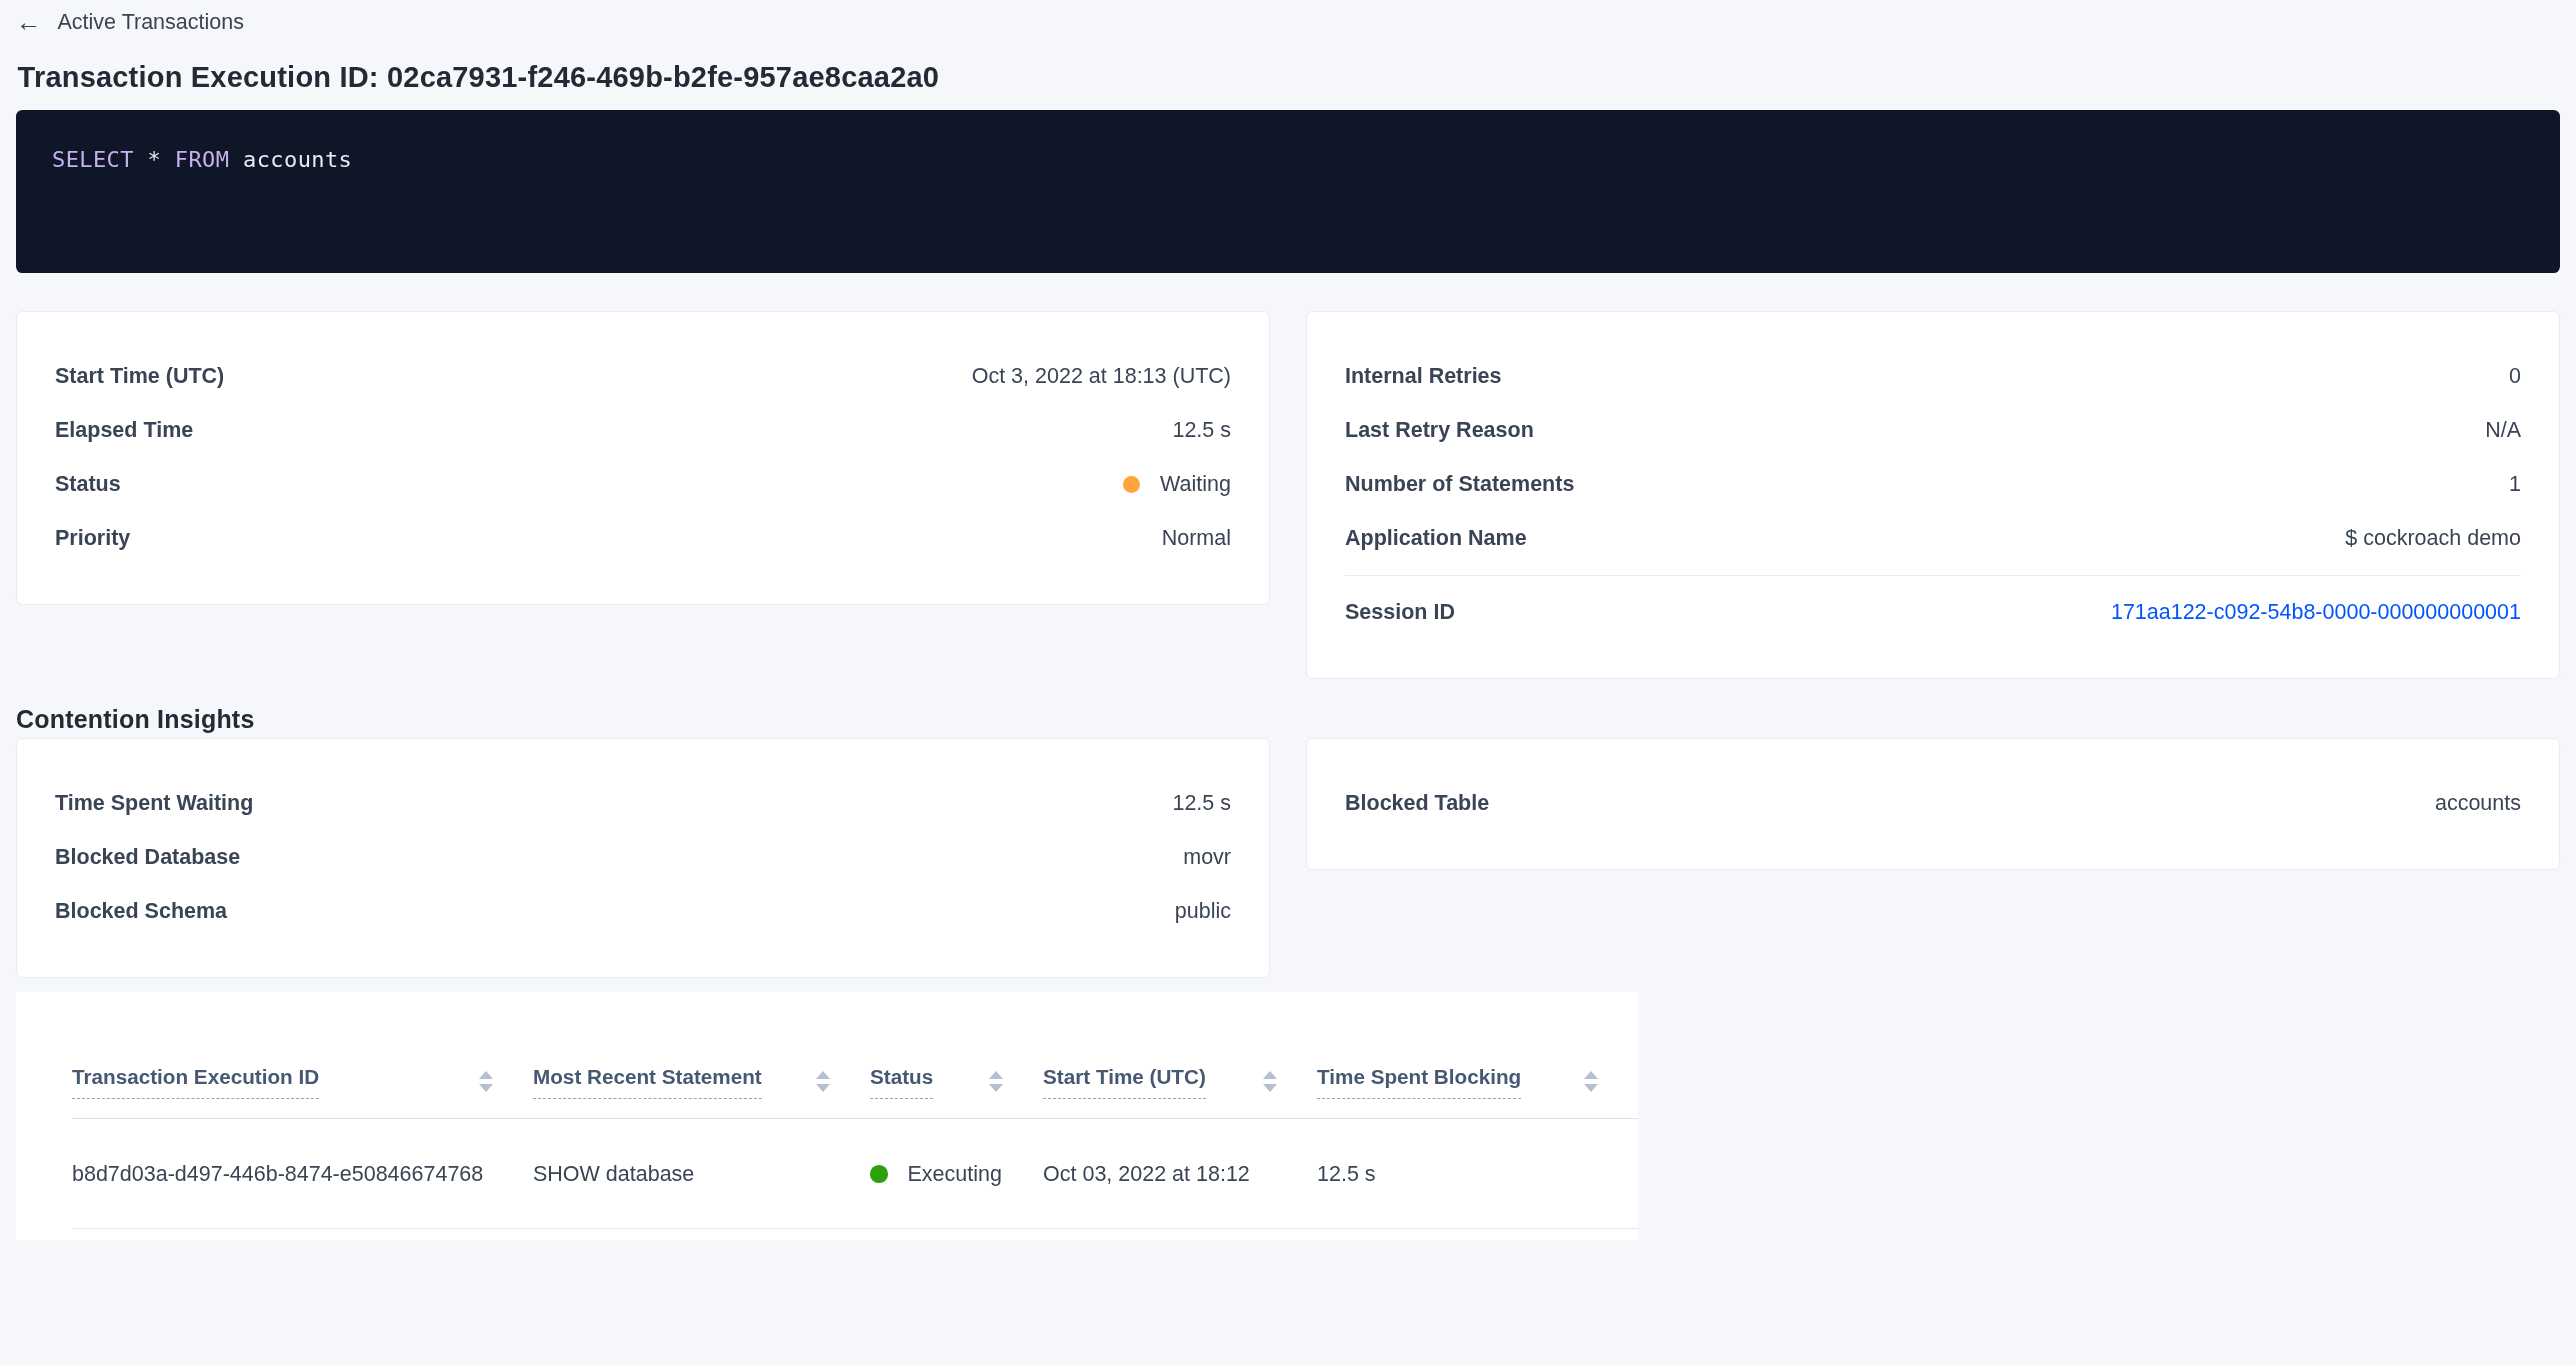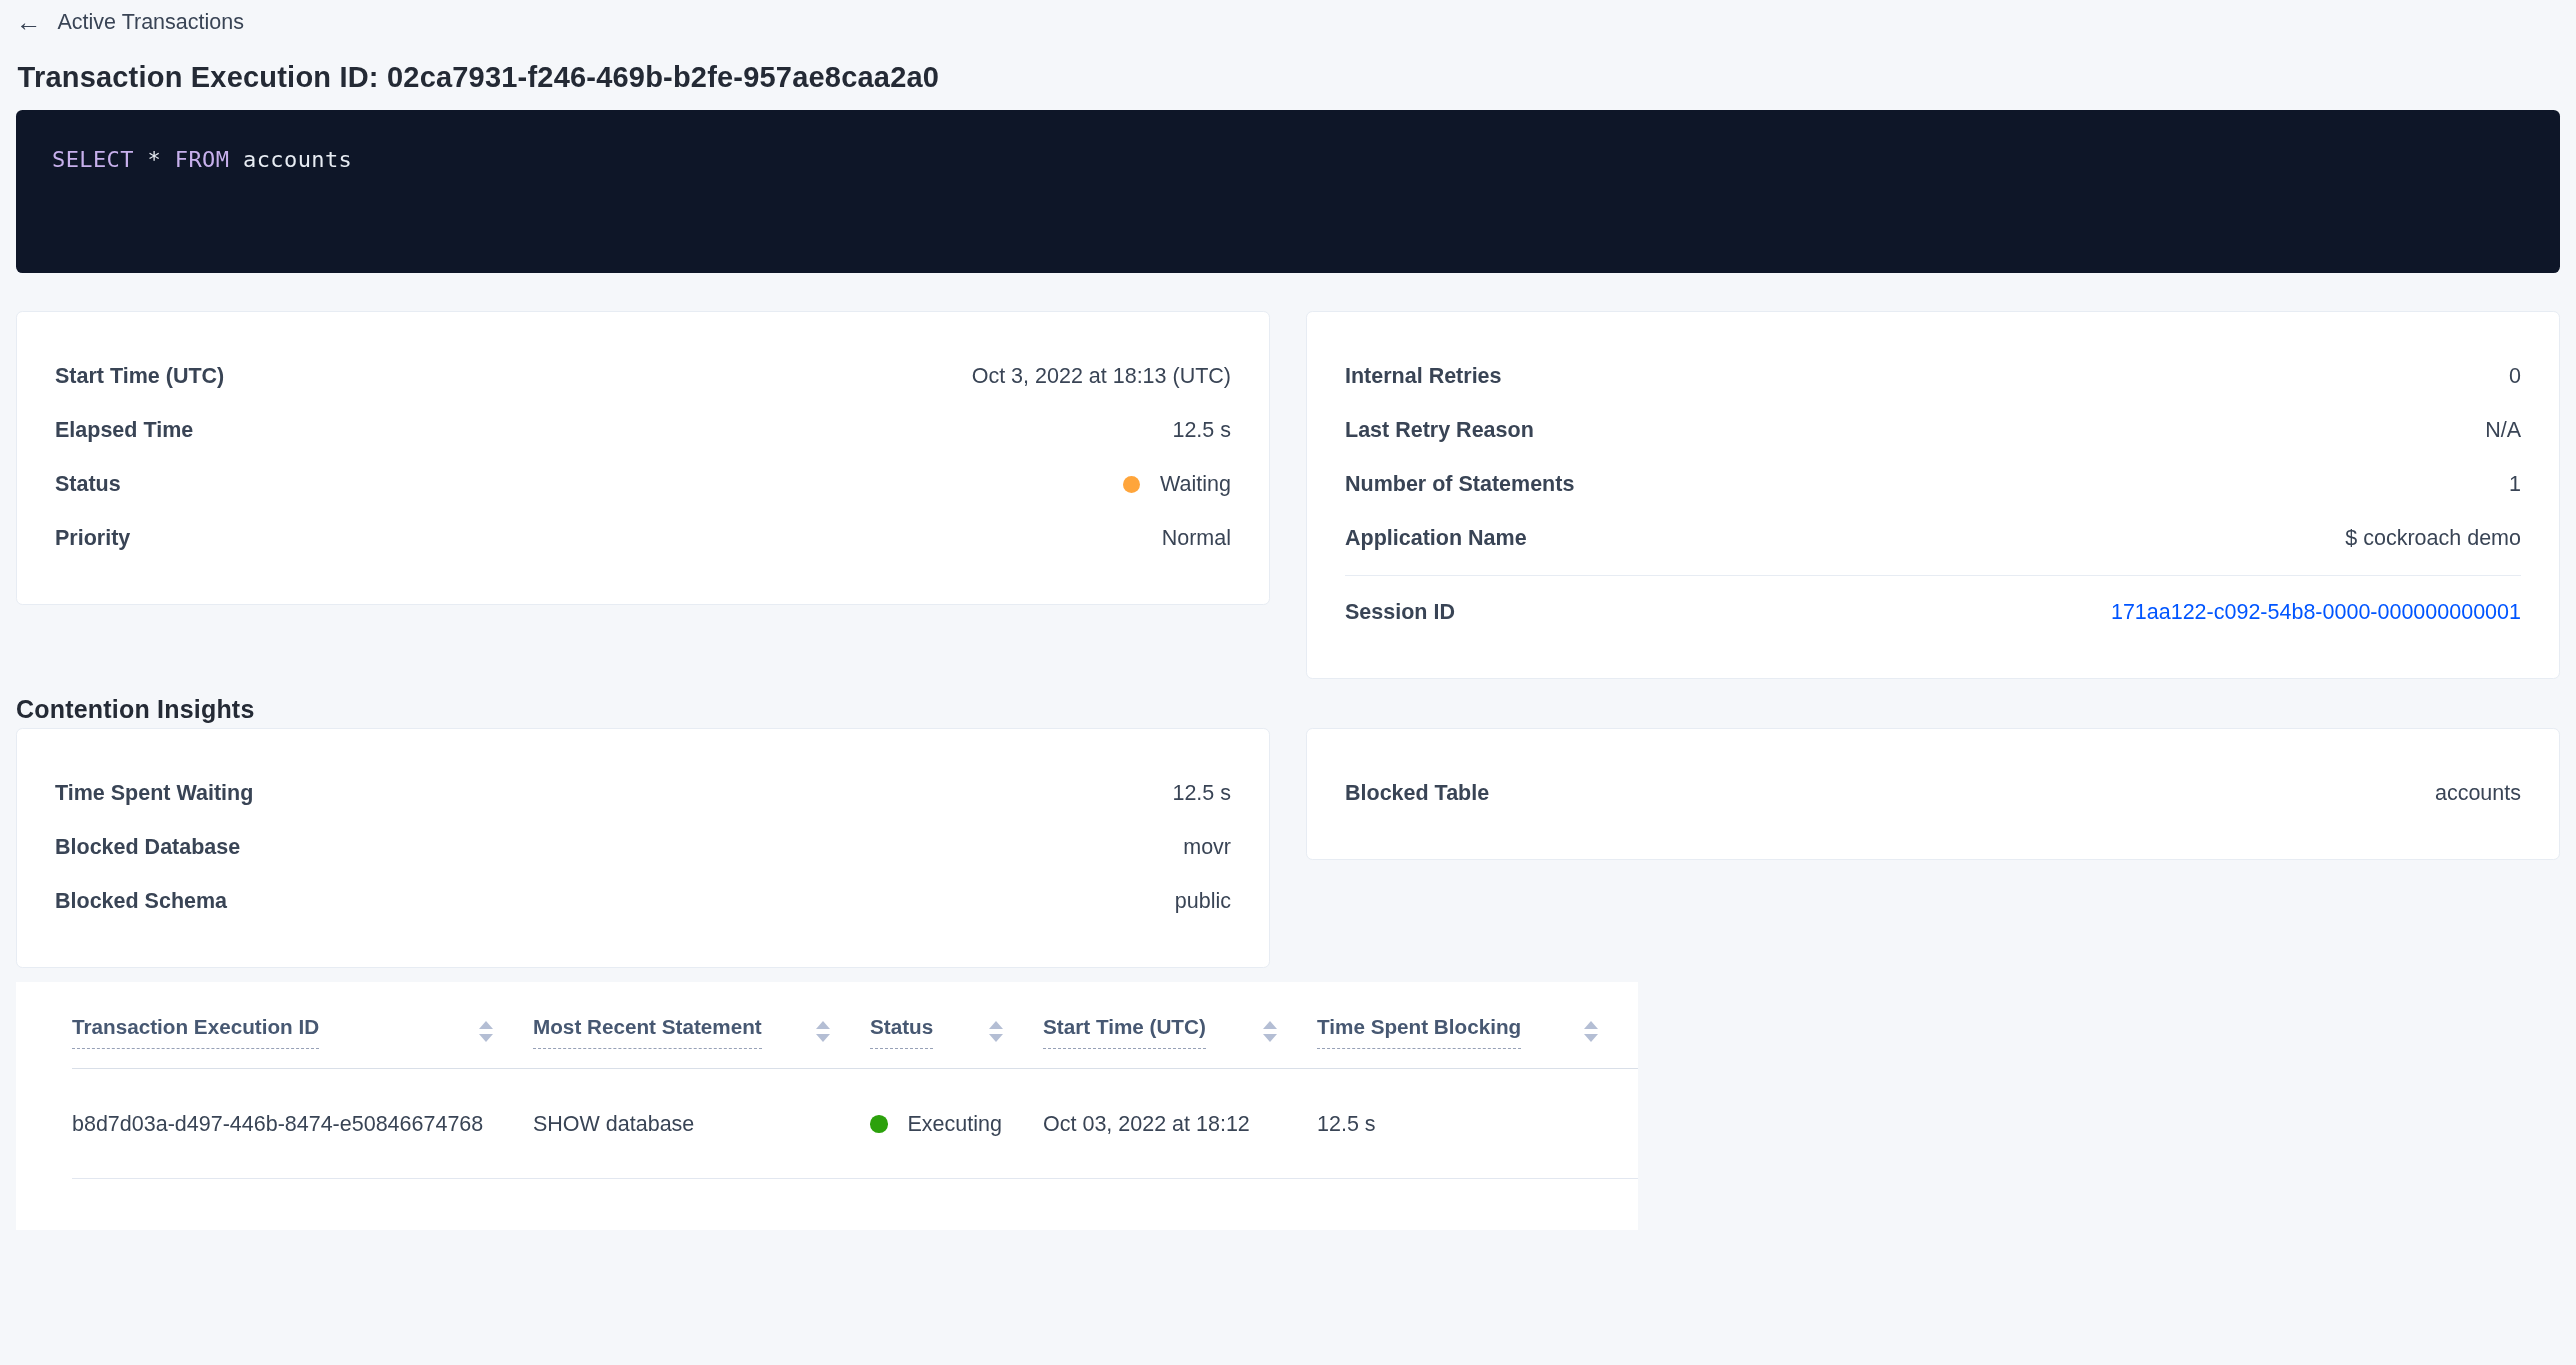--- a/index.html
+++ b/index.html
@@ -77,21 +77,21 @@
   .status-value { display: flex; align-items: center; gap: 20px; }
   .dot { width: 17.5px; height: 17.5px; border-radius: 50%; flex: none; }
 
   
   .section-heading {
     font-size: 25px;
     font-weight: 700;
     color: #242a35;
     letter-spacing: 0.2px;
   }
-  .contention-heading { margin-top: 16px; }
+  .contention-heading { margin-top: 26px; }
   .waiting-heading { margin-top: 32px; }
 
   
   .table-card {
     margin-top: 14.3px;
     width: 1622px;
     min-height: 248px;
     background: #ffffff;
     padding-left: 56px;
   }
@@ -106,20 +106,21 @@
     border-bottom: 1.6px solid #d9dfe8;
     text-align: left;
     font-size: 20.7px;
     vertical-align: bottom;
   }
   .th-inner {
     display: flex;
     align-items: center;
     justify-content: space-between;
     padding-right: 40px;
+    margin-top: 40px;
   }
   .col-label {
     font-weight: 700;
     color: #475872;
     border-bottom: 1.6px dashed #97a1b7;
     padding-bottom: 8.8px;
     cursor: pointer;
   }
   .sort-icon { display: flex; flex-direction: column; gap: 5.6px; cursor: pointer; }
   .sort-icon .up {

